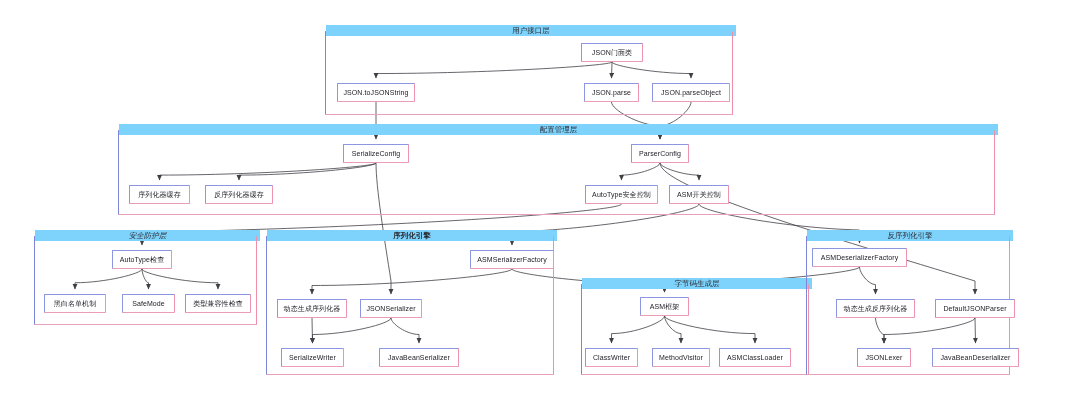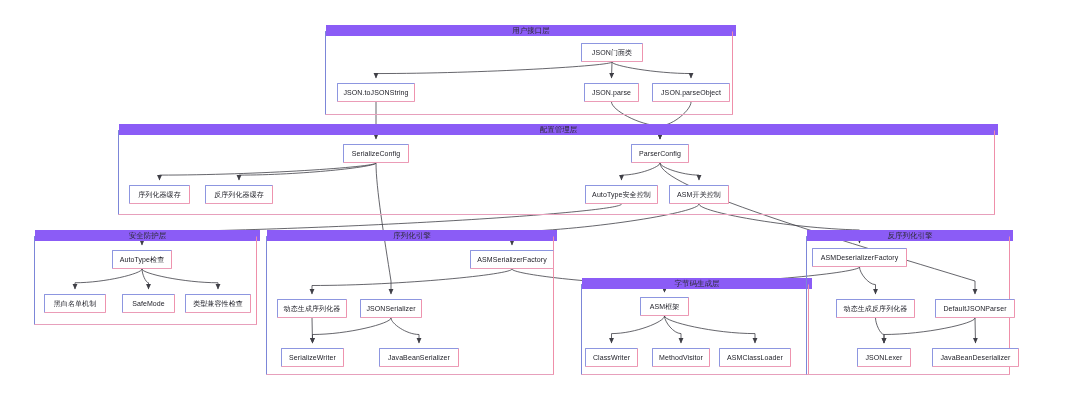--- a/index.html
+++ b/index.html
@@ -45,21 +45,21 @@
     pointer-events: none;
   }
   .cluster-label {
     position: absolute;
     top: -7px;
     left: 0;
     width: 100%;
     text-align: center;
     font-size: 7.5px;
     color: #2b2b33;
-    background: #8b5cf6;
+    background: #7dd3fc;
     padding: 0 2px;
     line-height: 11px;
     white-space: nowrap;
   }
   
   .node {
     position: absolute;
     box-sizing: border-box;
     display: flex;
     align-items: center;
@@ -122,24 +122,24 @@
         <path d="M975,318 L975.5,343" marker-end="url(#arrow)"></path>
       </g>
   </svg>
   <div id="clusters">
       <div class="cluster" style="left: 325px; top: 31px; width: 408px; height: 84px;">
         <span class="cluster-label">用户接口层</span>
       </div>
       <div class="cluster" style="left: 118px; top: 130px; width: 877px; height: 85px; padding-left: 16px;">
         <span class="cluster-label">配置管理层</span>
       </div>
-      <div class="cluster" style="left: 34px; top: 236px; width: 223px; height: 89px;">
+      <div class="cluster" style="left: 34px; top: 236px; width: 223px; height: 89px; font-style: italic;">
         <span class="cluster-label">安全防护层</span>
       </div>
-      <div class="cluster" style="left: 266px; top: 236px; width: 288px; height: 139px;">
+      <div class="cluster" style="left: 266px; top: 236px; width: 288px; height: 139px; font-weight: bold;">
         <span class="cluster-label">序列化引擎</span>
       </div>
       <div class="cluster" style="left: 572px; top: 284px; width: 228px; height: 91px; margin-left: 9px;">
         <span class="cluster-label">字节码生成层</span>
       </div>
       <div class="cluster" style="left: 806px; top: 236px; width: 204px; height: 139px; text-decoration: underline;">
         <span class="cluster-label">反序列化引擎</span>
       </div>
     </div>
   <div id="nodes">

